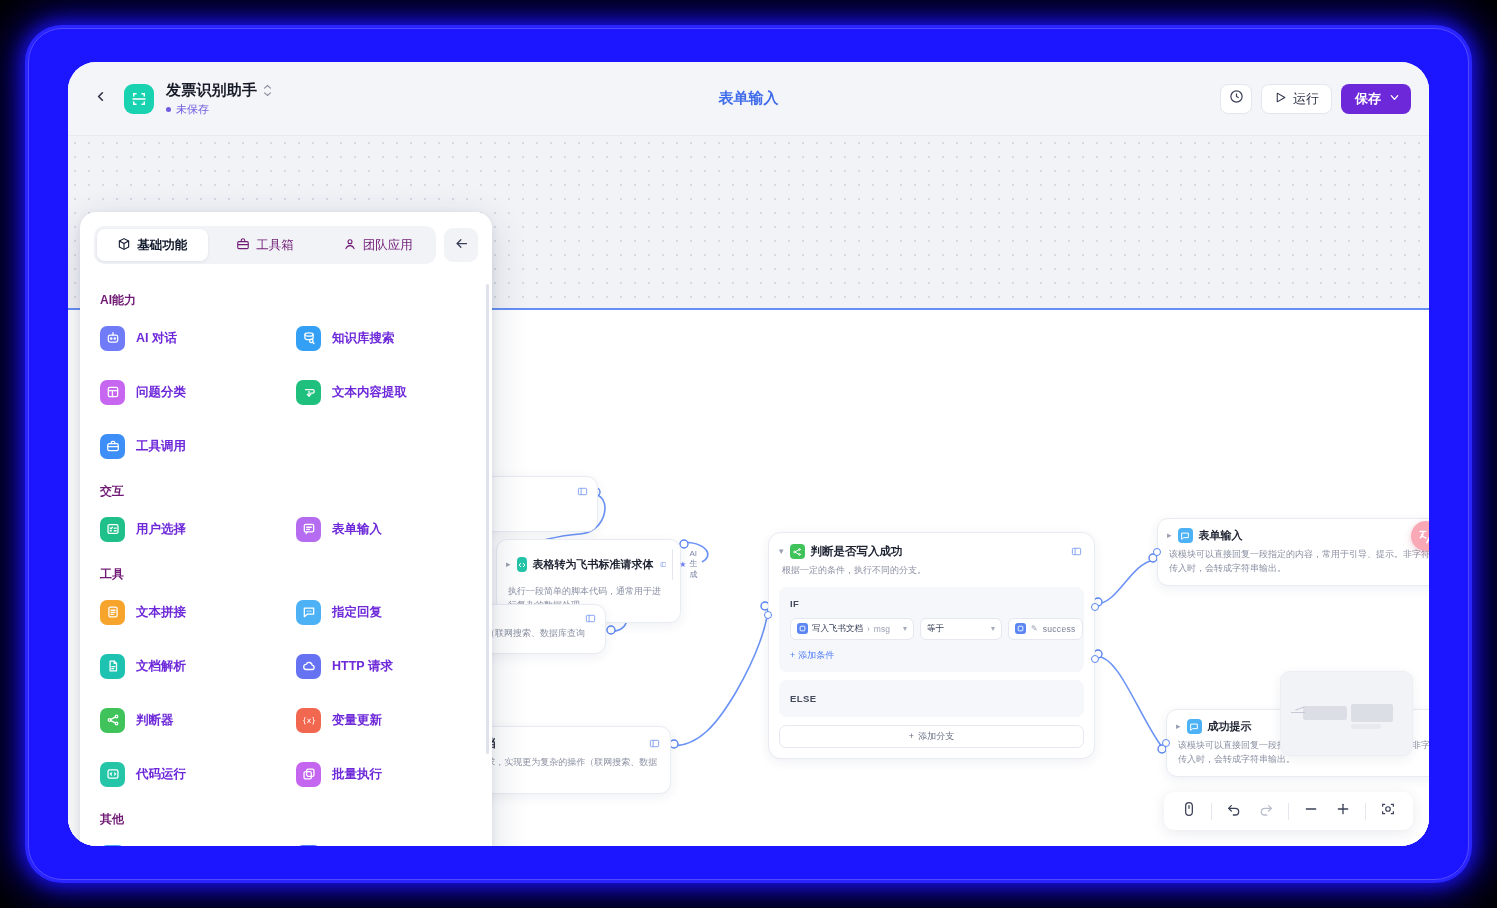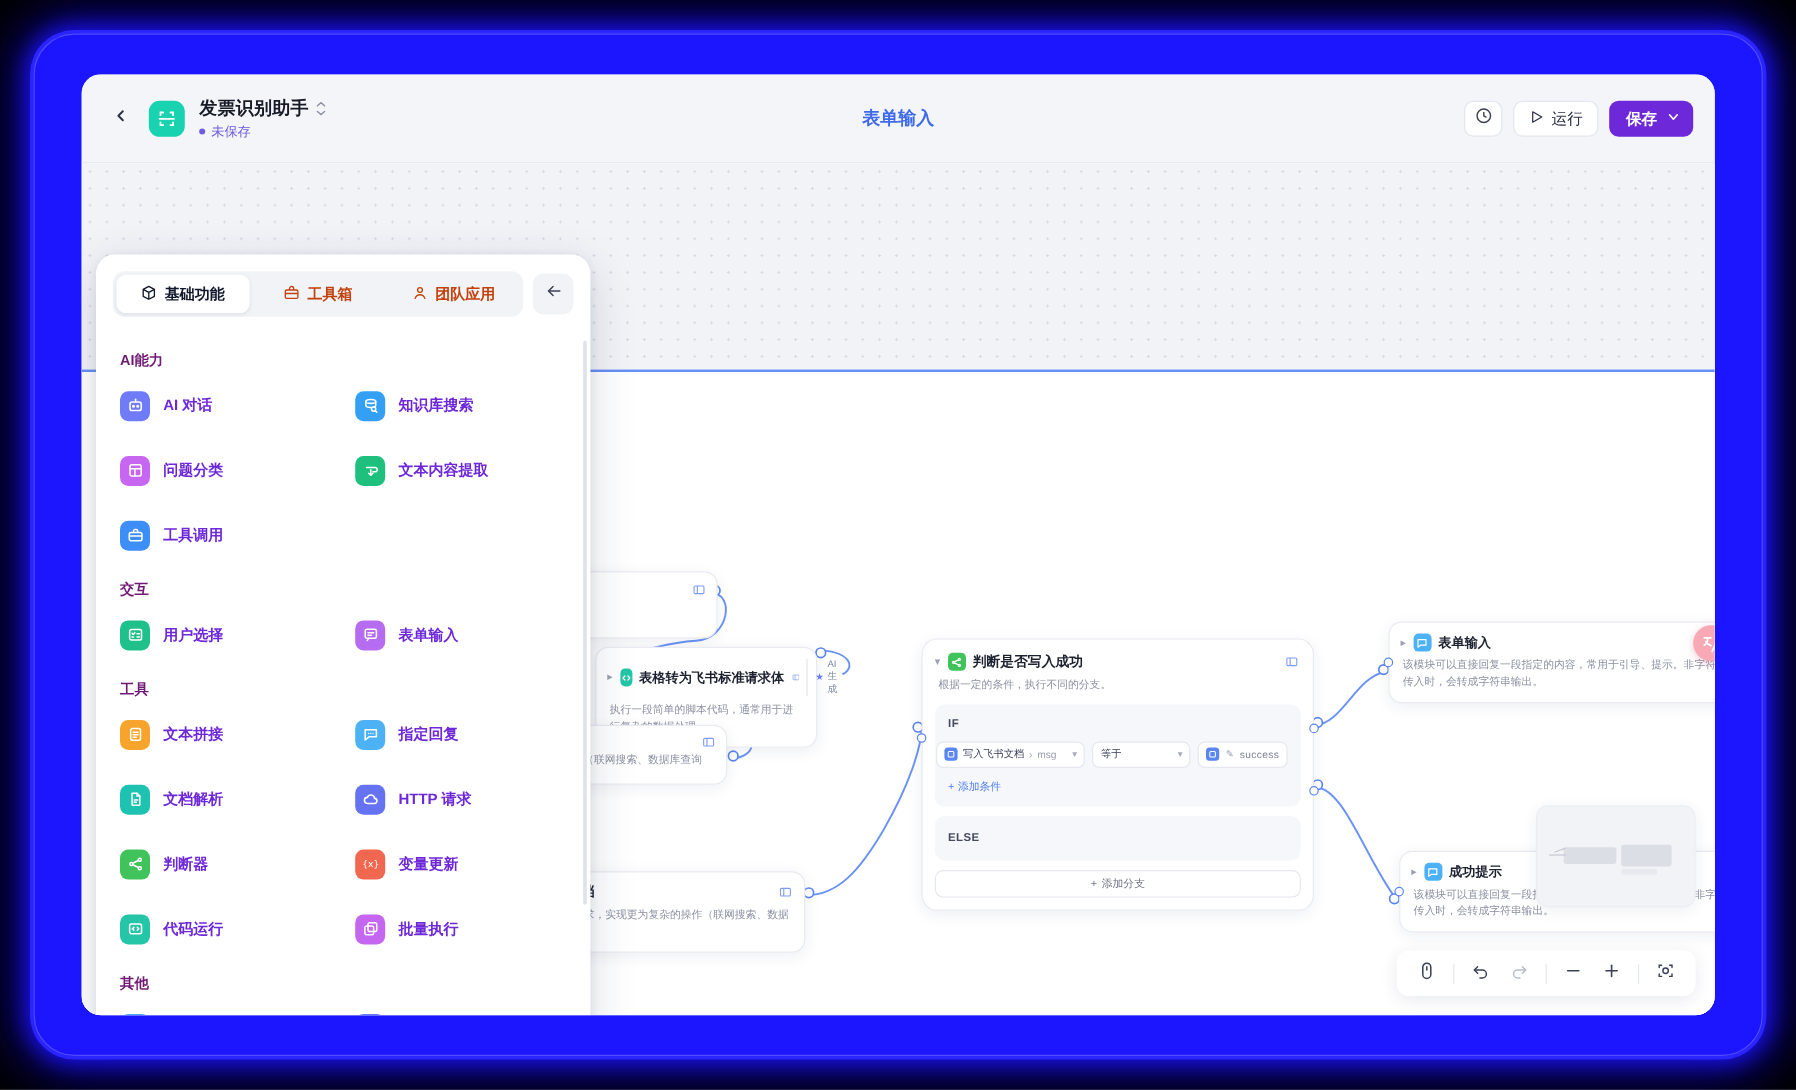--- a/index.html
+++ b/index.html
@@ -29,21 +29,21 @@
     border-radius:34px;
     border:1px solid rgba(120,110,255,.6);
     pointer-events:none;
   }
 
   
   #app {
     position: absolute;
     left: 68px; top: 62px;
     width: 1361px; height: 784px;
-    border-radius: 16px;
+    border-radius: 28px;
     background: #f7f8fb;
     overflow: hidden;
     display: flex;
     flex-direction: column;
   }
 
   
   #topbar {
     height: 74px;
     background: #f4f5f9;
@@ -149,21 +149,21 @@
     left:700px; top:396px; width:327px;
     border-radius:13px;
   }
   #node-judge .node-head{padding:11px 12px 2px 10px;}
   #node-judge .node-desc{padding:3px 13px 9px 13px;}
   .judge-body{padding:0 10px 10px 10px;}
   .branch{
     background:#f6f7fa;border-radius:8px;padding:11px 11px 10px 11px;margin-bottom:8px;
   }
   .branch-label{font-size:9.5px;font-weight:700;color:#454b5e;margin-bottom:9px;letter-spacing:.4px;}
-  .cond-row{display:flex;gap:6px;align-items:center;justify-content:flex-end;}
+  .cond-row{display:flex;gap:6px;align-items:center;}
   .sel{
     background:#fff;border:1px solid #e6e8f0;border-radius:6px;height:22px;
     display:flex;align-items:center;gap:4px;padding:0 6px;font-size:8.5px;color:#39405a;
   }
   .sel.var{flex:0 0 124px;}
   .sel.op{flex:0 0 82px;}
   .sel .vi{width:11px;height:11px;border-radius:3px;background:#5b86f2;display:flex;align-items:center;justify-content:center;}
   .sel .vi svg{width:7px;height:7px;color:#fff;}
   .sel .vpath{color:#9aa0b2;}
   .sel .caret{margin-left:auto;color:#a6abbb;font-size:8px;}
@@ -249,21 +249,21 @@
     z-index:40;
   }
   #panel-tabs{display:flex;align-items:center;gap:8px;padding:14px 14px 6px 14px;}
   .tabs-wrap{
     flex:1;background:#f1f3f7;border-radius:10px;padding:3px;
     display:flex;gap:2px;
   }
   .tab{
     flex:1;height:32px;border-radius:8px;
     display:flex;align-items:center;justify-content:center;gap:6px;
-    font-size:12.5px;color:#c2410c;cursor:pointer;font-weight:700;
+    font-size:12.5px;color:#701a75;cursor:pointer;font-weight:400;
   }
   .tab svg{width:14px;height:14px;}
   .tab.active{background:#fff;color:#0f172a;font-weight:700;box-shadow:0 1px 3px rgba(30,40,80,.09);}
   .collapse-btn{
     width:34px;height:34px;border-radius:9px;background:#f1f3f7;
     display:flex;align-items:center;justify-content:center;color:#3b4158;cursor:pointer;flex:0 0 34px;
   }
   .collapse-btn svg{width:15px;height:15px;}
 
   #panel-scroll{

